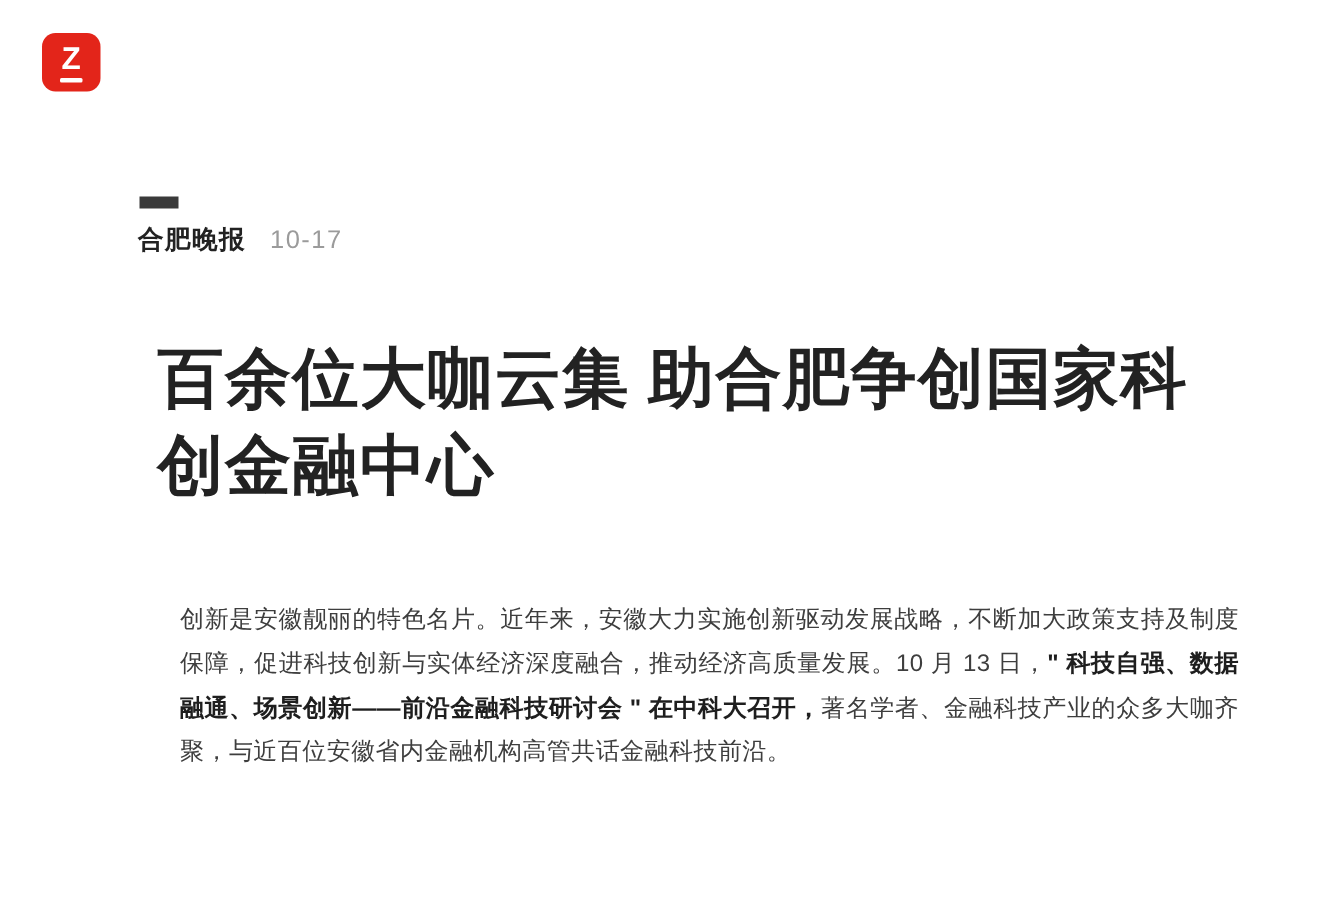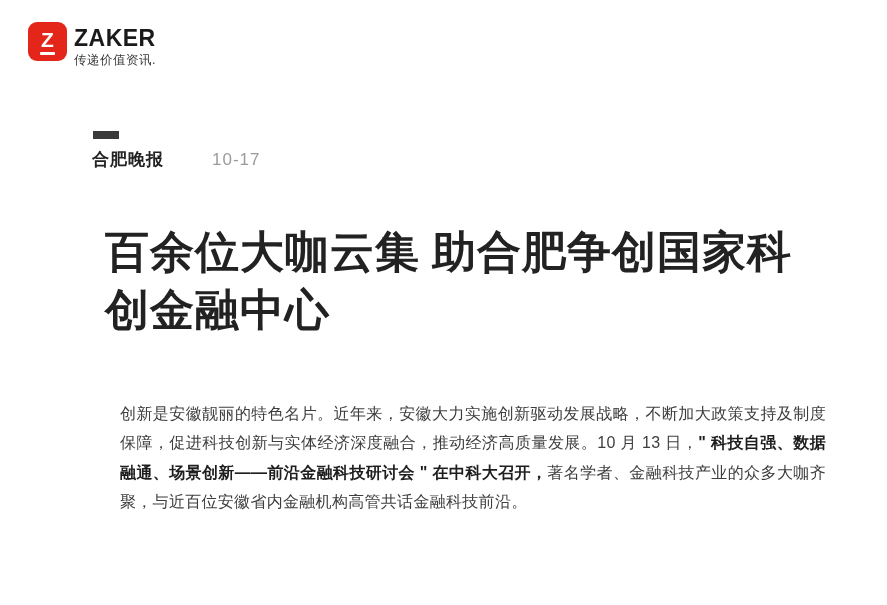--- a/index.html
+++ b/index.html
@@ -62,21 +62,21 @@
 
   
   .title-dash {
     position: absolute; left: 93px; top: 131px;
     width: 26px; height: 8px;
     background: #3a3a3a;
   }
   .meta-row {
     position: absolute; left: 92px; top: 150px;
     font-size: 17px; line-height: 1.2;
-    display: flex; align-items: baseline; gap: 32px;
+    display: flex; align-items: baseline;
   }
   .meta-source { font-weight: 700; color: #222222; letter-spacing: 1px; cursor: pointer; }
   .meta-date { margin-left: 16px; color: #9b9b9b; letter-spacing: 1px; }
 
   .article-title {
     position: absolute; left: 105px; top: 224px;
     width: 722px;
     font-family: "Liberation Serif", "DejaVu Serif", serif;
     font-size: 44px; font-weight: 700;
     line-height: 1.32;
@@ -98,24 +98,20 @@
 </style>
 </head>
 <body>
 
 <header class="topbar">
   <div class="brand">
     <div class="logo-badge">
       <span class="logo-z">Z</span>
       <span class="logo-underline"></span>
     </div>
-    <div class="brand-text">
-      <div class="brand-name">ZAKER</div>
-      <div class="brand-tagline">传递价值资讯.</div>
-    </div>
   </div>
 </header>
 
 <main>
   <div class="title-dash"></div>
 
   <div class="meta-row">
     <span class="meta-source">合肥晚报</span>
     <span class="meta-date">10-17</span>
   </div>

